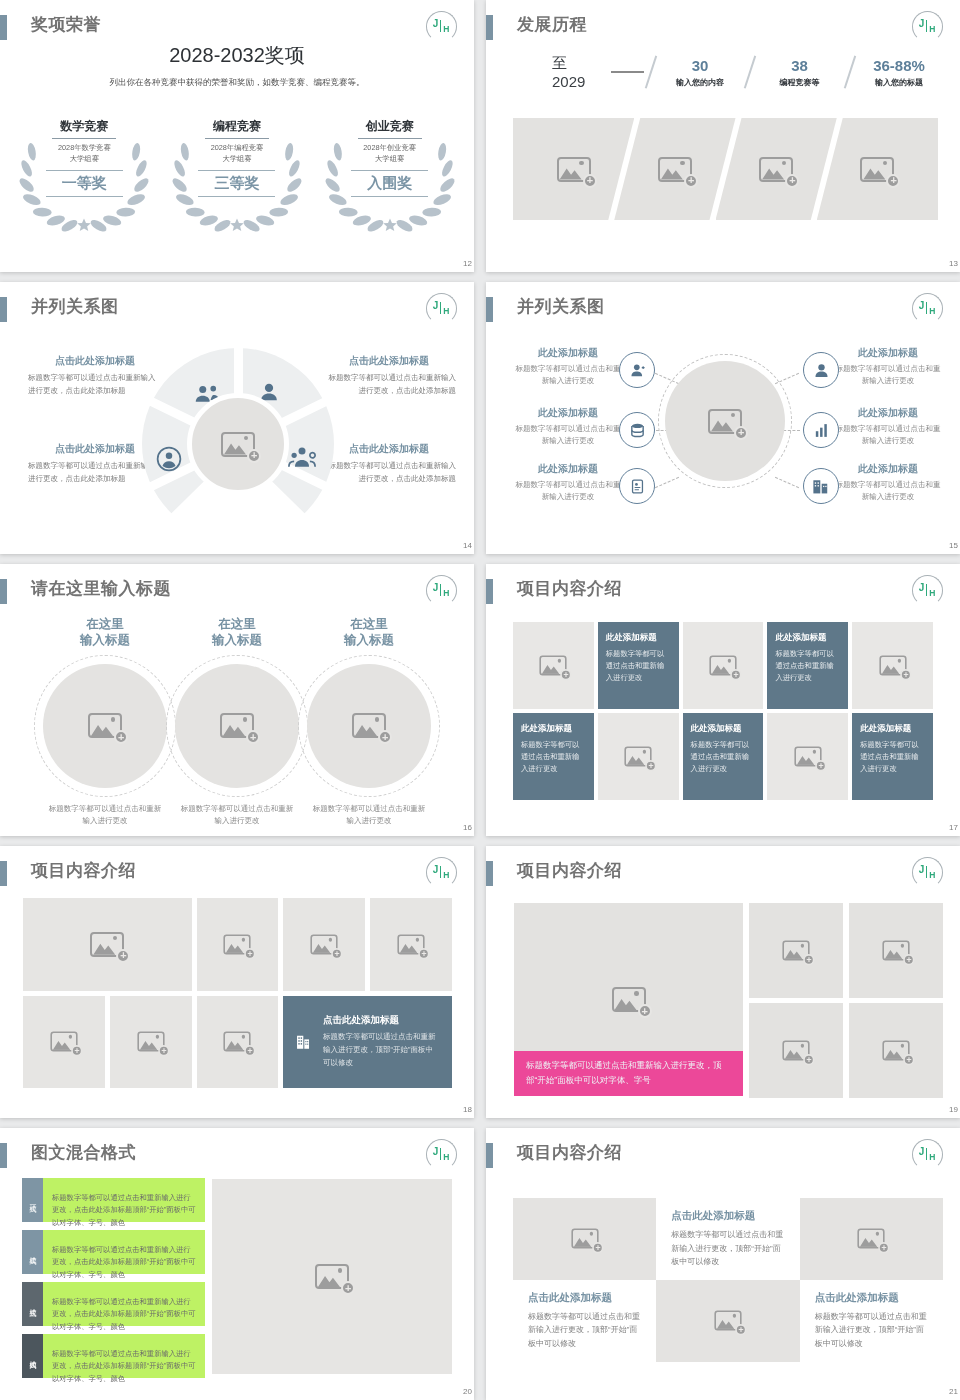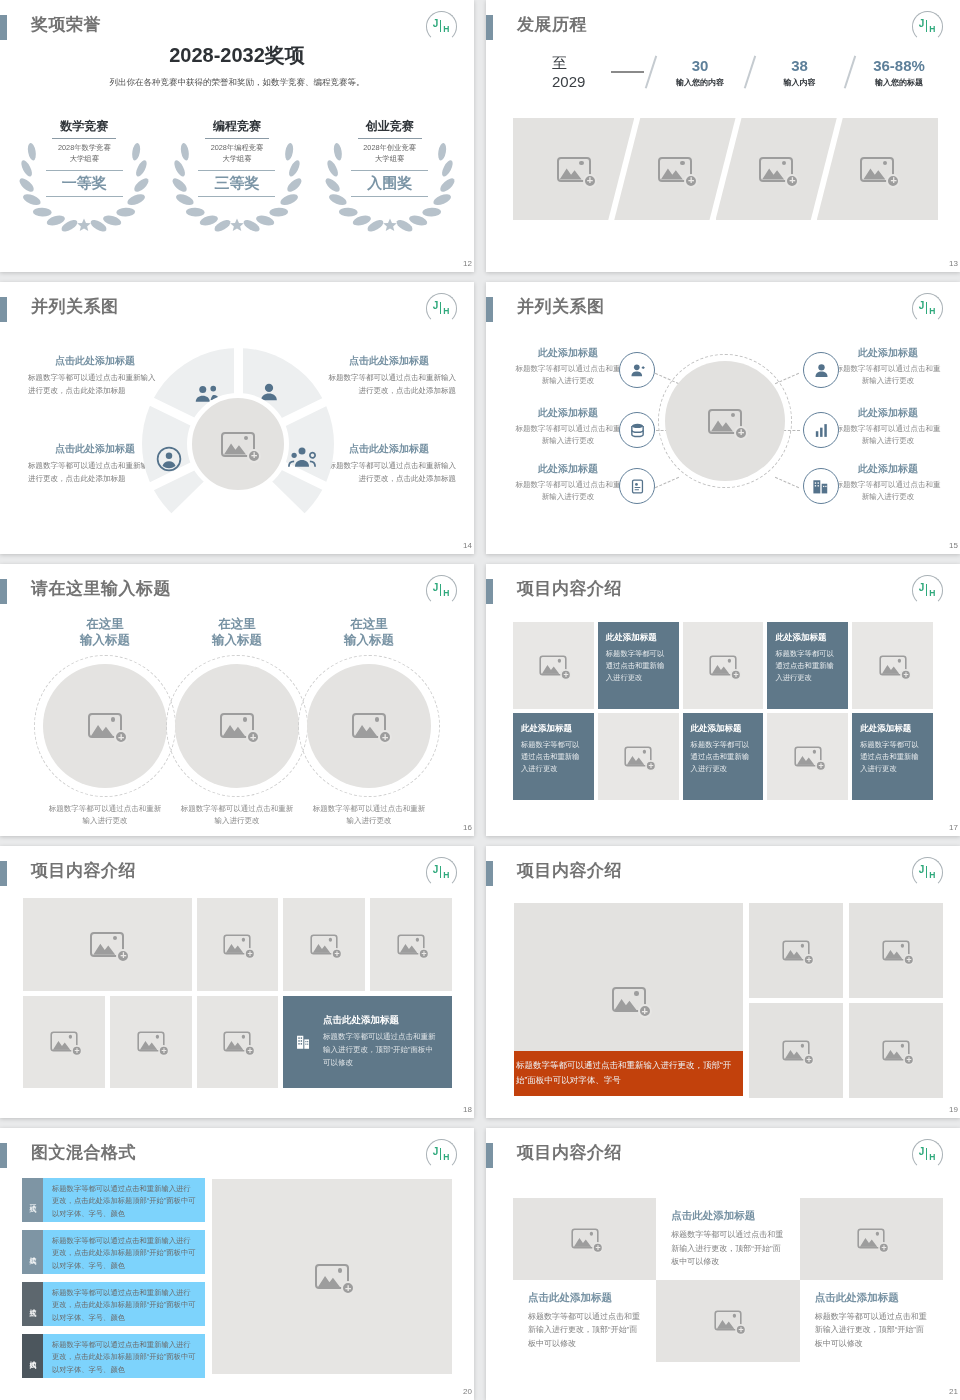--- a/index.html
+++ b/index.html
@@ -23,21 +23,21 @@
   .ph::before { content:""; position:absolute; left:1px; right:7px; bottom:0; height:12px; background:#9d9d9d;
                 clip-path:polygon(0 100%,32% 8%,52% 60%,68% 22%,100% 100%); }
   .ph::after { content:""; position:absolute; top:2px; right:5px; width:4.5px; height:4.5px; border-radius:50%; background:#9d9d9d; }
   .ph .plus { position:absolute; right:-8px; bottom:-8px; width:14px; height:14px; border-radius:50%; background:#9d9d9d; border:2px solid #e7e6e4; }
   .ph .plus::before { content:"+"; position:absolute; inset:0; display:flex; align-items:center; justify-content:center; color:#eceae8; font-size:11px; font-weight:700; line-height:1; }
   .ph-sm { transform:scale(.8); }
 
   .imgcell { background:#e6e5e3; display:flex; align-items:center; justify-content:center; }
 
   
-  .s12-head { position:absolute; top:42px; left:0; right:0; text-align:center; font-size:20px; font-weight:700; color:#2d3135; }
+  .s12-head { position:absolute; top:42px; left:0; right:0; text-align:center; font-size:20px; font-weight:400; color:#2d3135; }
   .s12-sub { position:absolute; top:77px; left:0; right:0; text-align:center; font-size:8.5px; color:#4d4d4d; }
   .awards { position:absolute; top:102px; left:8px; right:8px; display:flex; justify-content:space-around; }
   .award { position:relative; width:150px; height:160px; text-align:center; }
   .award svg.wreath { position:absolute; left:2px; top:8px; }
   .aw-name { margin-top:16px; display:inline-block; font-size:12px; font-weight:700; color:#2e3338; border-bottom:1.3px solid #8b9aa5; padding:0 8px 3px; }
   .aw-desc { margin-top:4px; font-size:7.3px; color:#666; line-height:1.5; }
   .aw-prize { margin-top:5px; display:inline-block; font-size:15px; font-weight:700; color:#7b95a6; border-top:1.3px solid #9fb0ba; border-bottom:1.3px solid #9fb0ba; padding:3px 16px; }
 
   
   .era-row { position:absolute; top:54px; left:55px; right:18px; display:flex; align-items:center; }
@@ -103,32 +103,32 @@
   .grid18 { position:absolute; left:23px; right:22px; top:52px; height:190px; display:grid;
             grid-template-columns:repeat(5,1fr); grid-template-rows:1fr 1fr; gap:5px; }
   .span2a { grid-column:1/3; }
   .feat18 { grid-column:4/6; background:#5f7889; display:flex; align-items:center; gap:11px; padding:0 13px; }
   .feat18 .h { font-size:9.5px; font-weight:700; color:#fff; margin-bottom:4px; }
   .feat18 .b { font-size:7.5px; color:rgba(255,255,255,.8); line-height:1.7; }
 
   
   .big19 { position:absolute; left:28px; top:57px; width:229px; height:193px; background:#e3e2e0;
            display:flex; align-items:center; justify-content:center; }
-  .cap19 { position:absolute; left:0; right:0; bottom:0; height:45px; background:#c2410c; padding:7px 2px;
+  .cap19 { position:absolute; left:0; right:0; bottom:0; height:45px; background:#ec4899; padding:7px 12px;
            font-size:8.5px; color:#eef2f5; line-height:1.8; }
   .sm19 { position:absolute; width:94px; height:95px; background:#e3e2e0; display:flex; align-items:center; justify-content:center; }
 
   
   .rows20 { position:absolute; left:22px; top:50px; width:183px; display:flex; flex-direction:column; gap:8px; }
   .row20 { display:flex; height:44px; }
   .tab20 { width:21px; display:flex; align-items:center; justify-content:center; }
   .tab20 span { writing-mode:vertical-rl; font-size:7px; color:#fff; letter-spacing:1px; }
   .tab20.c1 { background:#7e95a4; } .tab20.c2 { background:#7e95a4; }
   .tab20.c3 { background:#5d676e; } .tab20.c4 { background:#4c565d; }
-  .txt20 { flex:1; background:#7dd3fc; padding:5px 9px; font-size:7.3px; color:#6a6a6a; line-height:1.7; }
+  .txt20 { flex:1; background:#bef264; padding:14px 9px; font-size:7.3px; color:#6a6a6a; line-height:1.7; }
   .box20 { position:absolute; left:212px; top:51px; width:240px; height:195px; background:#e6e5e3;
            display:flex; align-items:center; justify-content:center; }
 
   
   .grid21 { position:absolute; left:27px; right:17px; top:70px; height:162px; display:grid;
             grid-template-columns:repeat(3,1fr); grid-template-rows:1fr 1fr; }
   .cell21t { background:#fff; padding:11px 15px; }
   .cell21t .h { font-size:10.5px; font-weight:700; color:#7792a3; margin-bottom:5px; }
   .cell21t .b { font-size:8px; color:#808080; line-height:1.7; }
   .grid21 .imgcell { background:#e4e3e1; }
@@ -257,21 +257,21 @@
       <span class="era-dash"></span>
       <div class="stats">
         <span class="ssep"></span>
         <div class="stat">
             <div class="stat-v">30</div>
             <div class="stat-l">输入您的内容</div>
           </div>
         <span class="ssep"></span>
         <div class="stat">
             <div class="stat-v">38</div>
-            <div class="stat-l">输入内容</div>
+            <div class="stat-l">编程竞赛等</div>
           </div>
         <span class="ssep"></span>
         <div class="stat">
             <div class="stat-v">36-88%</div>
             <div class="stat-l">输入您的标题</div>
           </div>
       </div>
     </div>
     <div class="pband">
       <div class="pcell first">

